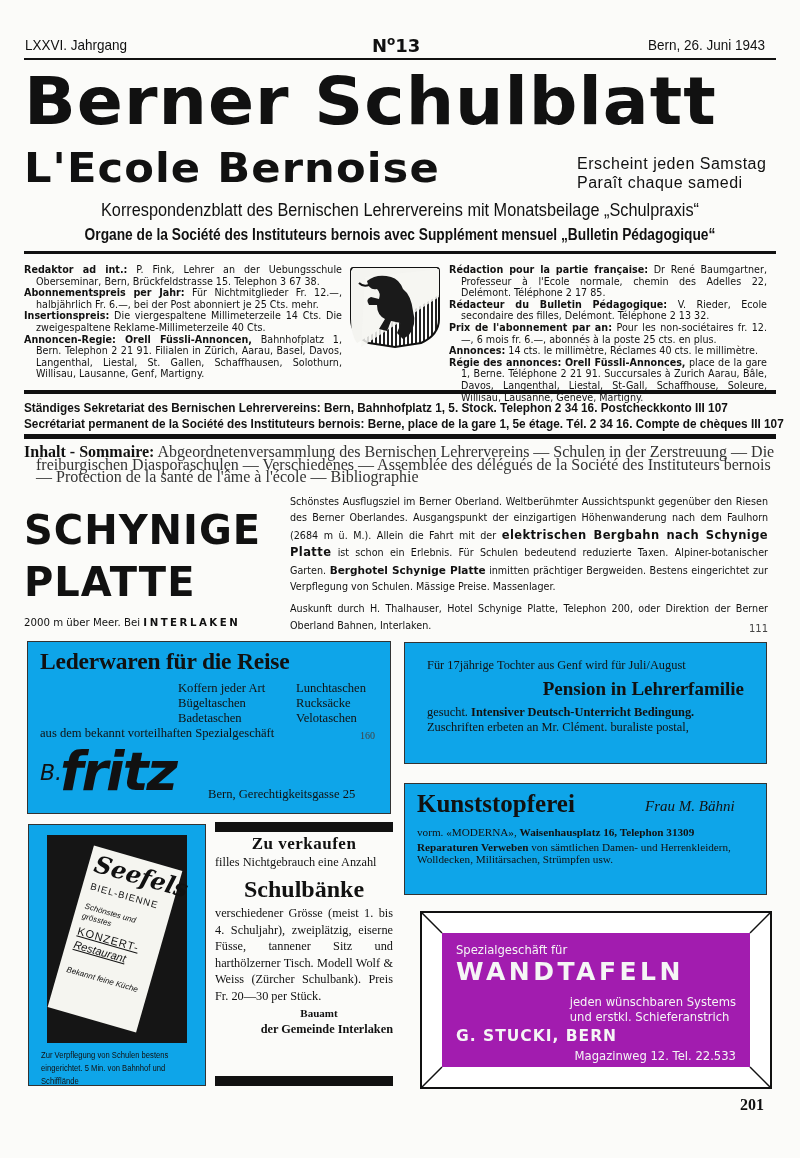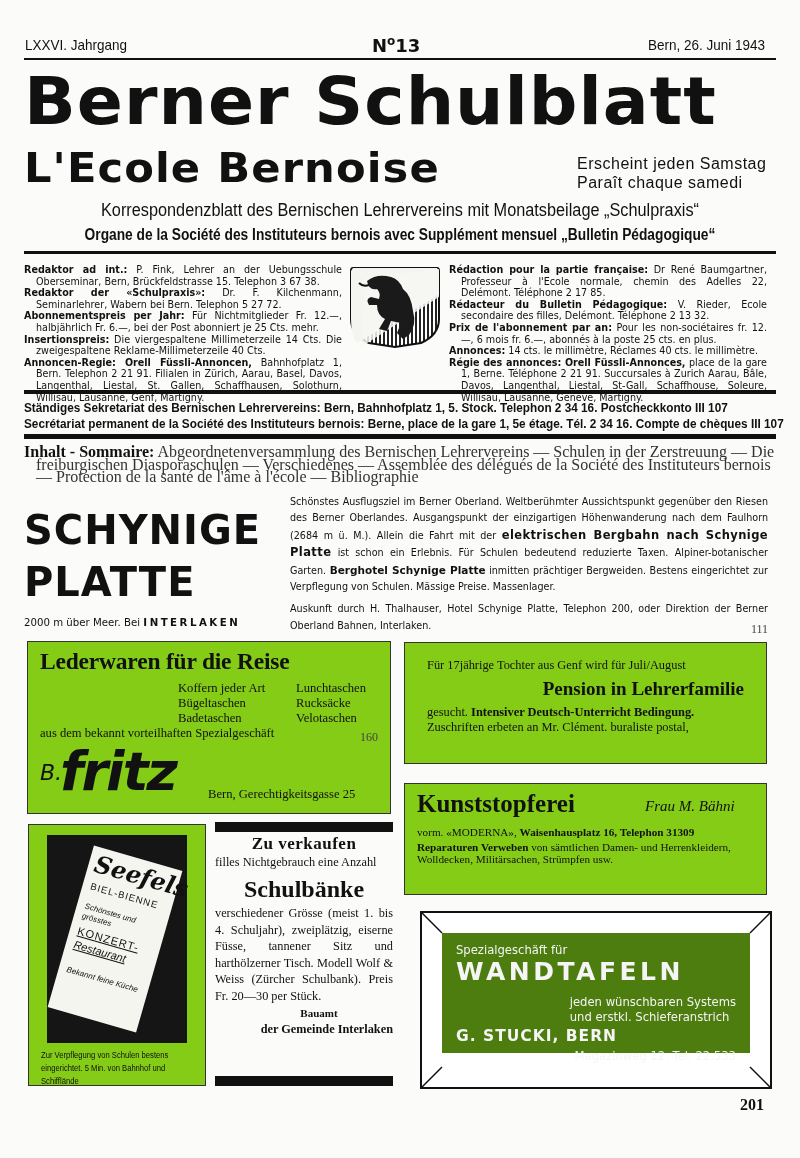--- a/index.html
+++ b/index.html
@@ -15,23 +15,23 @@
   .imprint{font-size:9.6px;line-height:11.6px;font-family:"DejaVu Sans",sans-serif;}
   .imprint p{margin:0;padding-left:12px;text-indent:-12px;text-align:justify;}
   .imprint b{font-weight:bold;}
   .sekret{left:24px;width:752px;font-size:13.4px;font-weight:bold;line-height:17px;white-space:nowrap;transform:scaleX(.88);transform-origin:left;}
   .inhalt{left:24px;width:752px;top:446px;font-family:"Liberation Serif",serif;font-size:16px;line-height:12.5px;color:#333;}
   .inhalt p{margin:0;padding-left:12px;text-indent:-12px;}
   .schy{left:24px;top:504px;font-family:"DejaVu Sans",sans-serif;font-size:40px;line-height:52px;font-weight:bold;letter-spacing:1px;}
   .schy-sub{left:24px;top:617px;font-size:10.2px;font-family:"DejaVu Sans",sans-serif;}
   .schy-text{left:290px;top:494px;width:478px;font-family:"DejaVu Sans",sans-serif;font-size:9.6px;line-height:16.4px;text-align:justify;}
   .schy-text p{margin:0 0 5px 0;}
-  .box{position:absolute;border:1.2px solid #333;background:#84cc16;}
+  .box{position:absolute;border:1.2px solid #333;background:#0ea5e9;}
   .serif{font-family:"Liberation Serif",serif;}
-  .small-num{font-size:12px;color:#444;font-family:Liberation Serif, serif;}
+  .small-num{font-size:10px;color:#444;}
 </style>
 </head>
 <body>
 
 <div class="abs top-meta" style="left:25px;">LXXVI. Jahrgang</div>
 <div class="abs num">N<span style="font-size:12px;vertical-align:super;">o</span><span>13</span></div>
 <div class="abs top-meta" style="right:35px;transform-origin:right;">Bern, 26. Juni 1943</div>
 <div class="rule" style="left:24px;top:58px;width:752px;height:2px;"></div>
 
 <div class="abs title1">Berner Schulblatt</div>
@@ -39,21 +39,20 @@
 <div class="abs erscheint">
   <div>Erscheint jeden Samstag</div>
   <div>Paraît chaque samedi</div>
 </div>
 <div class="abs subtitle" style="top:200px;transform:scaleX(.93);">Korrespondenzblatt des Bernischen Lehrervereins mit Monatsbeilage „Schulpraxis“</div>
 <div class="abs subtitle" style="top:226px;font-weight:bold;font-size:16px;transform:scaleX(.86);">Organe de la Société des Instituteurs bernois avec Supplément mensuel „Bulletin Pédagogique“</div>
 <div class="rule" style="left:24px;top:251px;width:752px;height:3px;"></div>
 
 <div class="abs imprint" style="left:24px;top:264px;width:318px;">
   <p><b>Redaktor ad int.:</b> <span>P. Fink, Lehrer an der Uebungsschule Oberseminar, Bern, Brückfeldstrasse 15. Telephon 3 67 38.</span></p>
-  <p><b>Redaktor der «Schulpraxis»:</b> <span>Dr. F. Kilchenmann, Seminarlehrer, Wabern bei Bern. Telephon 5 27 72.</span></p>
   <p><b>Abonnementspreis per Jahr:</b> <span>Für Nichtmitglieder Fr. 12.—, halbjährlich Fr. 6.—, bei der Post abonniert je 25 Cts. mehr.</span></p>
   <p><b>Insertionspreis:</b> <span>Die viergespaltene Millimeterzeile 14 Cts. Die zweigespaltene Reklame-Millimeterzeile 40 Cts.</span></p>
   <p><b>Annoncen-Regie: Orell Füssli-Annoncen,</b> <span>Bahnhofplatz 1, Bern. Telephon 2 21 91. Filialen in Zürich, Aarau, Basel, Davos, Langenthal, Liestal, St. Gallen, Schaffhausen, Solothurn, Willisau, Lausanne, Genf, Martigny.</span></p>
 </div>
 
 <div class="abs" style="left:347px;top:265px;width:96px;height:84px;">
   <svg width="96" height="84" viewBox="0 0 96 84">
     <defs>
       <pattern id="stripes" width="4" height="4" patternUnits="userSpaceOnUse">
         <rect width="4" height="4" fill="#fff"></rect>
@@ -164,21 +163,21 @@
 </div>
 <div class="rule" style="left:215px;top:1076px;width:178px;height:10px;"></div>
 
 <div class="abs" style="left:420px;top:911px;width:348px;height:174px;border:2px solid #111;background:#fff;">
   <svg class="abs" style="left:0;top:0;" width="348" height="174" viewBox="0 0 348 174">
     <line x1="0" y1="0" x2="20" y2="20" stroke="#111" stroke-width="1.5"></line>
     <line x1="348" y1="0" x2="328" y2="20" stroke="#111" stroke-width="1.5"></line>
     <line x1="0" y1="174" x2="20" y2="154" stroke="#111" stroke-width="1.5"></line>
     <line x1="348" y1="174" x2="328" y2="154" stroke="#111" stroke-width="1.5"></line>
   </svg>
-  <div class="abs" style="left:20px;top:20px;width:308px;height:120px;background:#4d7c0f;color:#f5f5f5;font-family:'DejaVu Sans',sans-serif;">
+  <div class="abs" style="left:20px;top:20px;width:308px;height:134px;background:#a21caf;color:#f5f5f5;font-family:'DejaVu Sans',sans-serif;">
     <div class="abs" style="left:14px;top:10px;font-size:11.6px;">Spezialgeschäft für</div>
     <div class="abs" style="left:14px;top:24px;font-size:25px;font-weight:bold;letter-spacing:3.5px;">WANDTAFELN</div>
     <div class="abs" style="right:14px;top:62px;font-size:11.6px;line-height:15px;text-align:left;">
       <div>jeden wünschbaren Systems</div>
       <div>und erstkl. Schieferanstrich</div>
     </div>
     <div class="abs" style="left:14px;top:94px;font-size:15.5px;font-weight:bold;letter-spacing:1px;">G. STUCKI, BERN</div>
     <div class="abs" style="right:14px;top:116px;font-size:11.6px;padding-left:30px;">Magazinweg 12. Tel. 22.533</div>
   </div>
 </div>

